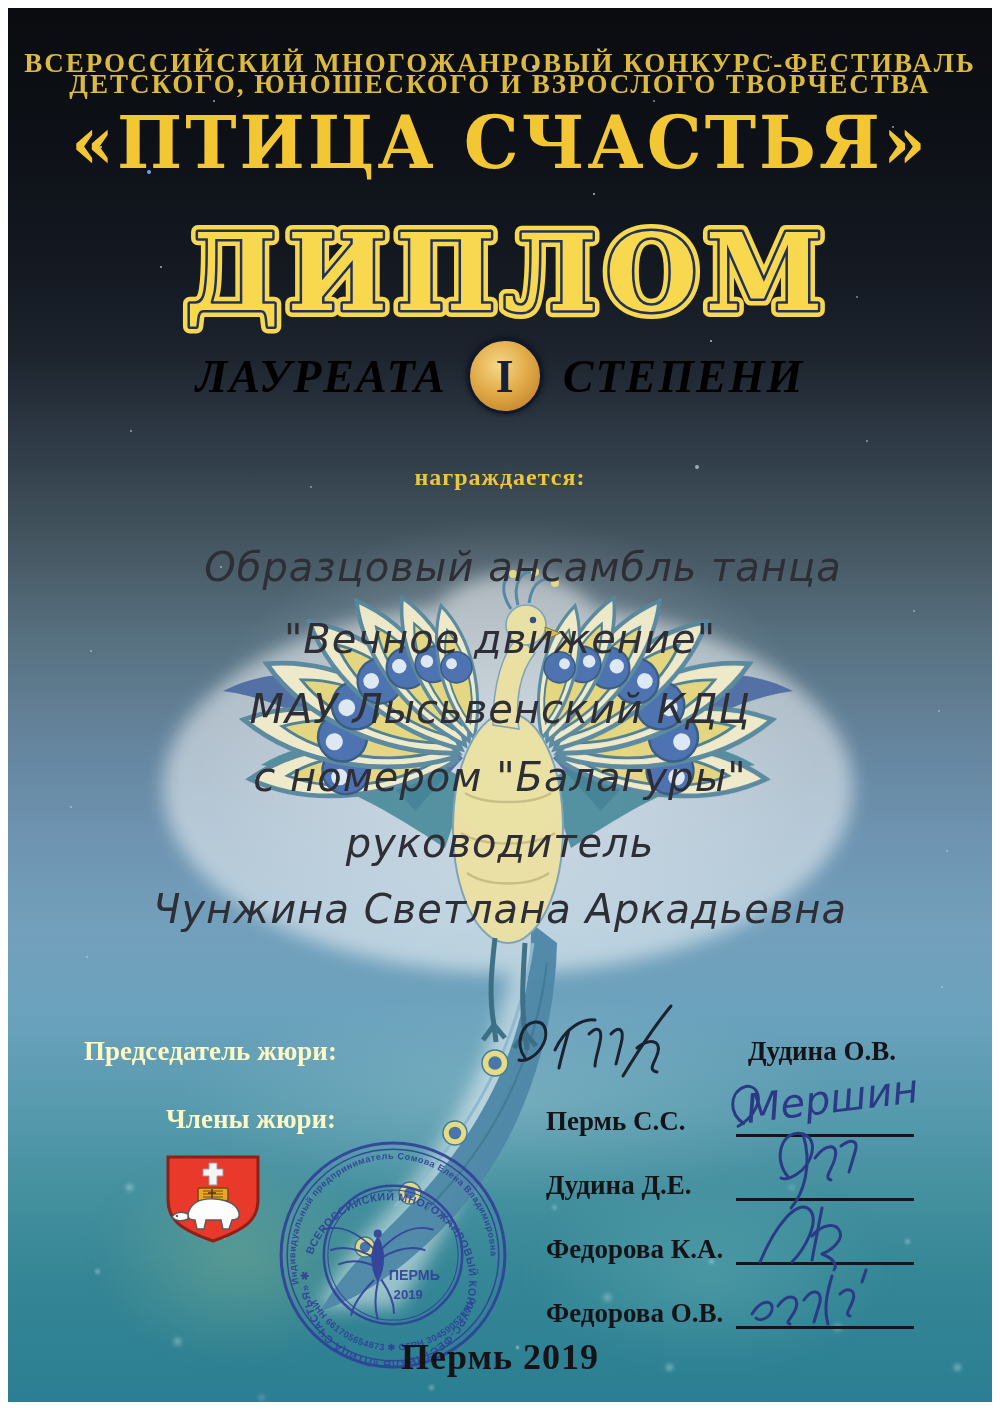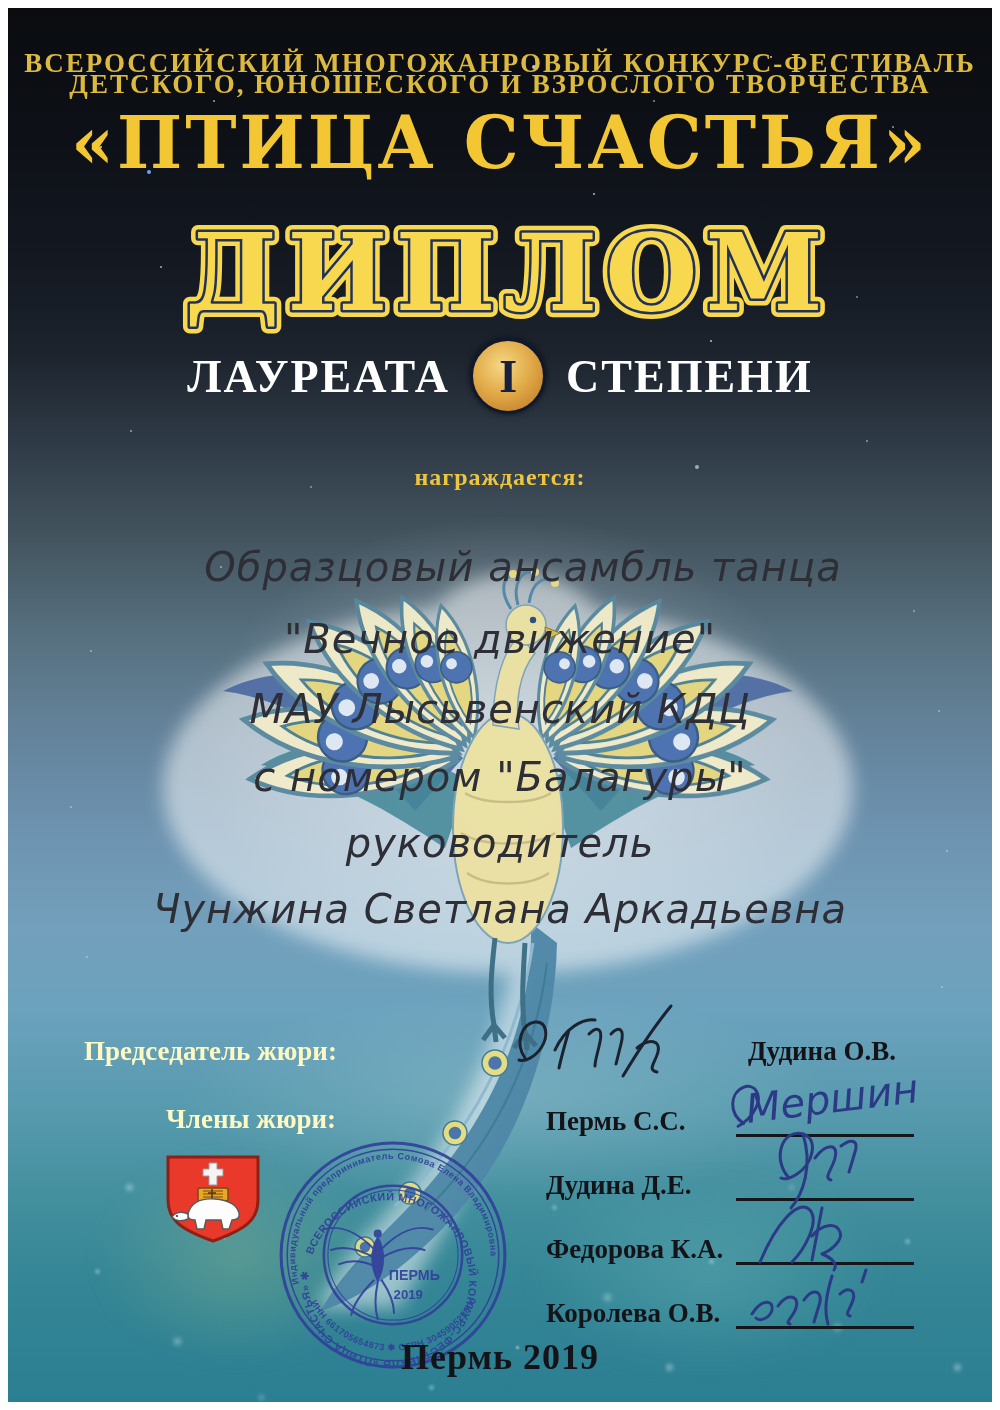--- a/index.html
+++ b/index.html
@@ -102,21 +102,21 @@
     font-family:"DejaVu Serif", serif;font-weight:bold;font-size:106px;letter-spacing:8px;
   }
   .dip-outer{fill:none;stroke:#f8d84e;stroke-width:14;stroke-linejoin:round;}
   .dip-dark{fill:none;stroke:#223158;stroke-width:5;stroke-linejoin:round;}
   .dip-fill{fill:#f8d84e;}
 
   .award-row{
     position:absolute;left:0;top:330px;width:100%;
     display:flex;align-items:center;justify-content:center;gap:20px;
   }
-  .award-word{color:#ffffff;font-weight:bold;font-size:46px;letter-spacing:2px;}
+  .award-word{color:#000000;font-weight:bold;font-size:46px;letter-spacing:2px;font-style:italic;}
   .medal{
     width:70px;height:70px;border-radius:50%;
     background:radial-gradient(circle at 42% 35%, #f6d887, #e2ac4a 45%, #c8882f 80%, #b5761f 100%);
     border:3px solid #10182e;display:flex;align-items:center;justify-content:center;
     box-shadow:0 0 6px rgba(0,0,0,.6);
   }
   .medal span{color:#15213f;font-weight:bold;font-size:46px;font-family:"Liberation Serif",serif;}
 
   .nomination{top:402px;color:#edc53e;font-weight:bold;font-size:44px;letter-spacing:1px;}
   .awarded{top:456px;color:#edc53e;font-weight:bold;font-size:24px;letter-spacing:1px;}
@@ -293,21 +293,21 @@
   <div class="jname" style="left:538px;top:1226px;text-align:right;">Федорова К.А.</div>
   <div class="sig-line" style="left:728px;top:1254px;"></div>
   <svg class="sig" style="left:738px;top:1176px;" width="150" height="90">
     <g class="ink">
       <path d="M14,78 C30,40 52,14 64,26 C74,38 58,66 46,78"></path>
       <path d="M76,24 L66,76"></path>
       <path d="M66,52 C76,40 90,38 94,48 C97,56 86,66 76,70 C86,74 92,80 88,86"></path>
     </g>
   </svg>
 
-  <div class="jname" style="left:538px;top:1290px;">Королева О.В.</div>
+  <div class="jname" style="left:538px;top:1290px;">Федорова О.В.</div>
   <div class="sig-line" style="left:728px;top:1318px;"></div>
   <svg class="sig" style="left:732px;top:1240px;" width="180" height="95">
     <g class="ink">
       <path d="M12,66 C22,50 34,52 32,62 C30,70 20,74 16,70"></path>
       <path d="M38,58 C48,44 60,48 56,60 C53,70 44,74 50,76"></path>
       <path d="M64,52 C72,40 82,42 80,54 L74,74"></path>
       <path d="M92,28 C86,48 84,62 88,76"></path>
       <path d="M100,46 C108,38 116,42 113,52 C110,62 104,66 110,68"></path>
       <path d="M126,22 L122,34"></path>
     </g>

